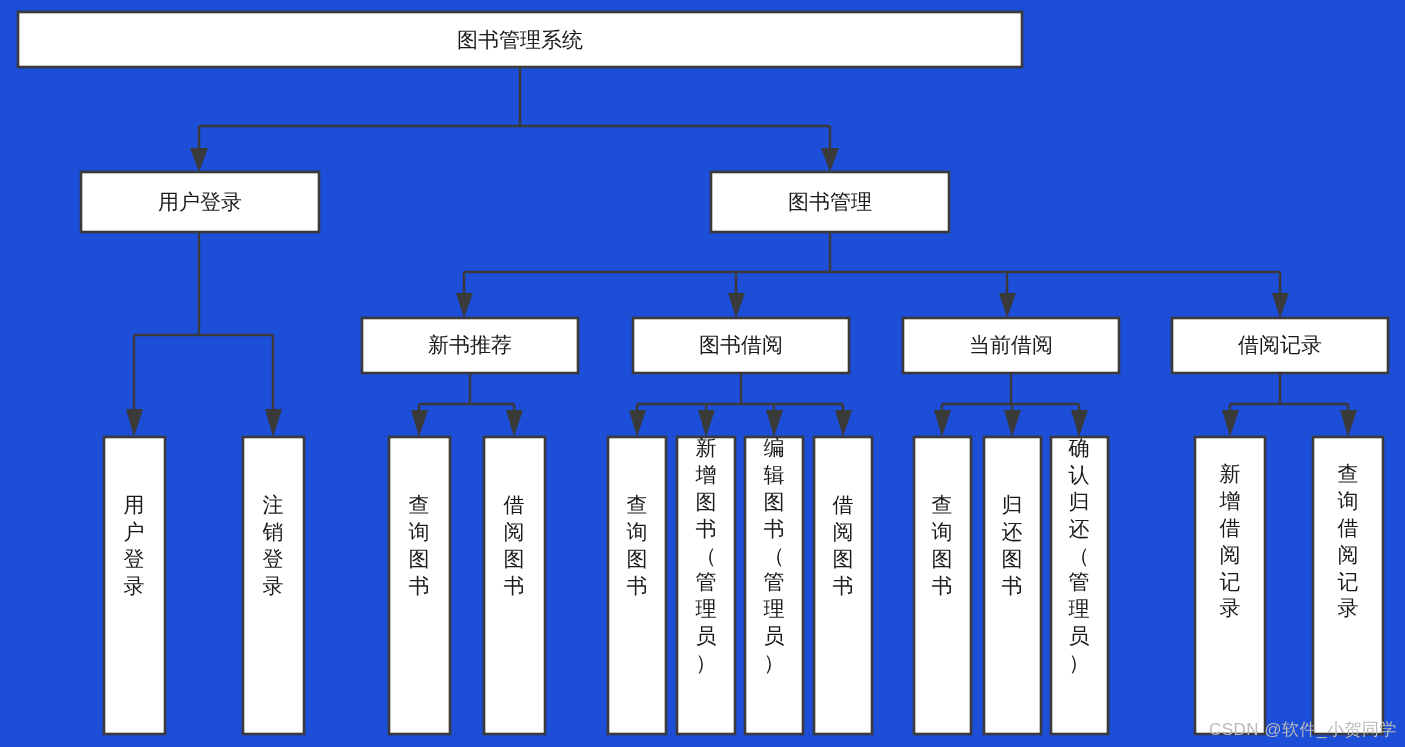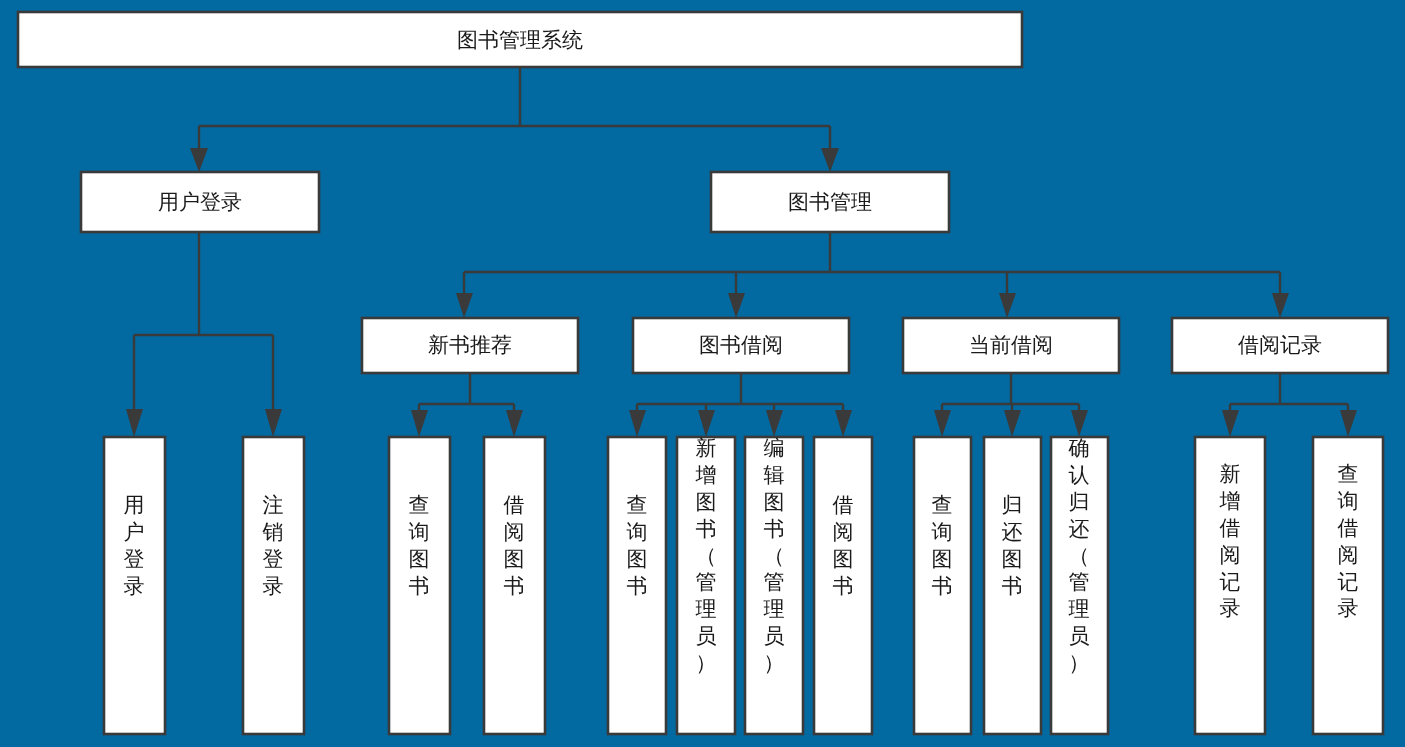--- a/index.html
+++ b/index.html
@@ -7,21 +7,21 @@
     padding: 0;
     background: #ffffff;
   }
   body {
     font-family: "Liberation Sans", "DejaVu Sans", sans-serif;
   }
   #diagram-root {
     position: relative;
     width: 1405px;
     height: 747px;
-    background: #0369a1;
+    background: #1d4ed8;
     overflow: hidden;
   }
   svg.flow {
     position: absolute;
     left: 0;
     top: 0;
     width: 1405px;
     height: 747px;
     display: block;
   }
@@ -213,13 +213,14 @@
         <rect class="node-box" x="1195" y="437" width="70" height="297"></rect>
         <text class="node-label-vertical" x="1230" y="481"><tspan x="1230" dy="0">新</tspan><tspan x="1230" dy="1.28em">增</tspan><tspan x="1230" dy="1.28em">借</tspan><tspan x="1230" dy="1.28em">阅</tspan><tspan x="1230" dy="1.28em">记</tspan><tspan x="1230" dy="1.28em">录</tspan></text>
       </g>
       <g>
         <rect class="node-box" x="1348" y="437" width="70" height="297" transform="translate(-35,0)"></rect>
         <text class="node-label-vertical" x="1348" y="481"><tspan x="1348" dy="0">查</tspan><tspan x="1348" dy="1.28em">询</tspan><tspan x="1348" dy="1.28em">借</tspan><tspan x="1348" dy="1.28em">阅</tspan><tspan x="1348" dy="1.28em">记</tspan><tspan x="1348" dy="1.28em">录</tspan></text>
       </g>
     </g>
   </svg>
 
+  <div class="watermark">CSDN @软件_小贺同学</div>
 </div>
 
 </body></html>

